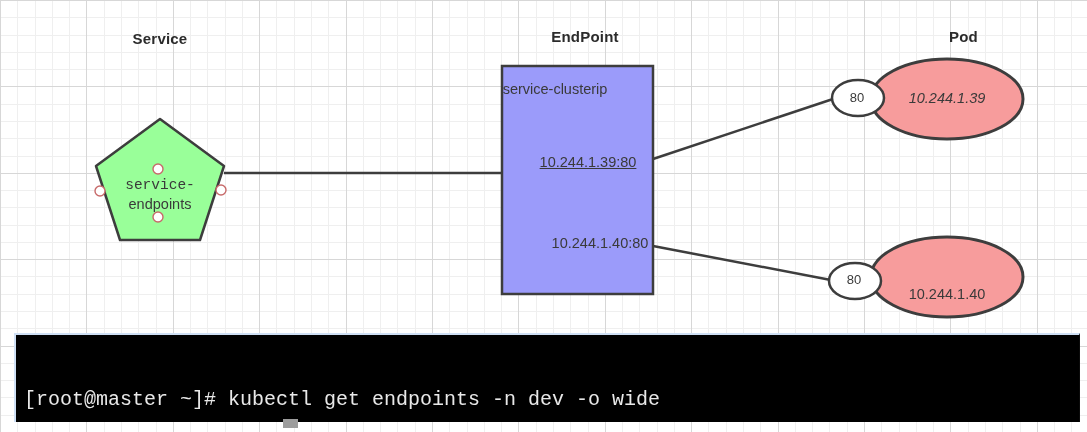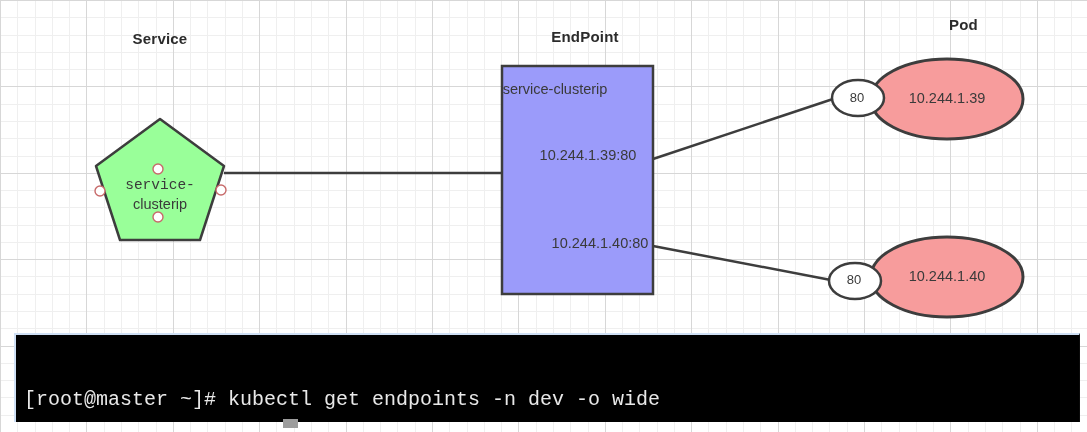--- a/index.html
+++ b/index.html
@@ -34,40 +34,40 @@
     position: absolute;
     font-weight: bold;
     font-size: 15px;
     color: #2b2b2b;
     letter-spacing: 0.2px;
     white-space: nowrap;
     transform: translateX(-50%);
   }
   #title-service  { left: 160px; top: 30px; }
   #title-endpoint { left: 585px; top: 28px; text-align: center; }
-  #title-pod      { left: 944px; top: 16px; padding-left: 39px; }
+  #title-pod      { left: 944px; top: 28px; padding-left: 39px; }
 
   .node-label {
     position: absolute;
     font-size: 14.5px;
     color: #3a3a3a;
     white-space: nowrap;
     transform: translateX(-50%);
     pointer-events: none;
   }
 
   #svc-label-1 { left: 160px; top: 177px; font-family: Liberation Mono, monospace; }
   #svc-label-2 { left: 160px; top: 196px; }
 
   #ep-name  { left: 555px; top: 81px; }
-  #ep-ip-1  { left: 588px; top: 147px; }
+  #ep-ip-1  { left: 588px; top: 154px; text-decoration: underline; }
   #ep-ip-2  { left: 600px; top: 235px; }
 
-  #pod1-label { left: 947px; top: 90px; }
-  #pod2-label { left: 947px; top: 268px; }
+  #pod1-label { left: 947px; top: 90px; font-style: italic; }
+  #pod2-label { left: 947px; top: 286px; }
 
   #port1-label { left: 857px; top: 90px; font-size: 13px; }
   #port2-label { left: 854px; top: 272px; font-size: 13px; }
 
   
   #terminal {
     position: absolute;
     left: 14px;
     top: 333px;
     width: 1066px;
@@ -125,21 +125,21 @@
 
       <ellipse cx="947" cy="277" rx="76" ry="40" fill="#f79c9c" stroke="#3d3d3d" stroke-width="3"></ellipse>
       <ellipse cx="855" cy="281" rx="26" ry="18" fill="#ffffff" stroke="#3d3d3d" stroke-width="2.5"></ellipse>
     </svg>
 
     <div class="col-title" id="title-service">Service</div>
     <div class="col-title" id="title-endpoint">EndPoint</div>
     <div class="col-title" id="title-pod">Pod</div>
 
     <div class="node-label" id="svc-label-1">service-</div>
-    <div class="node-label" id="svc-label-2">clusterip</div>
+    <div class="node-label" id="svc-label-2">endpoints</div>
 
     <div class="node-label" id="ep-name">service-clusterip</div>
     <div class="node-label" id="ep-ip-1">10.244.1.39:80</div>
     <div class="node-label" id="ep-ip-2">10.244.1.40:80</div>
 
     <div class="node-label" id="pod1-label">10.244.1.39</div>
     <div class="node-label" id="pod2-label">10.244.1.40</div>
 
     <div class="node-label" id="port1-label">80</div>
     <div class="node-label" id="port2-label">80</div>

